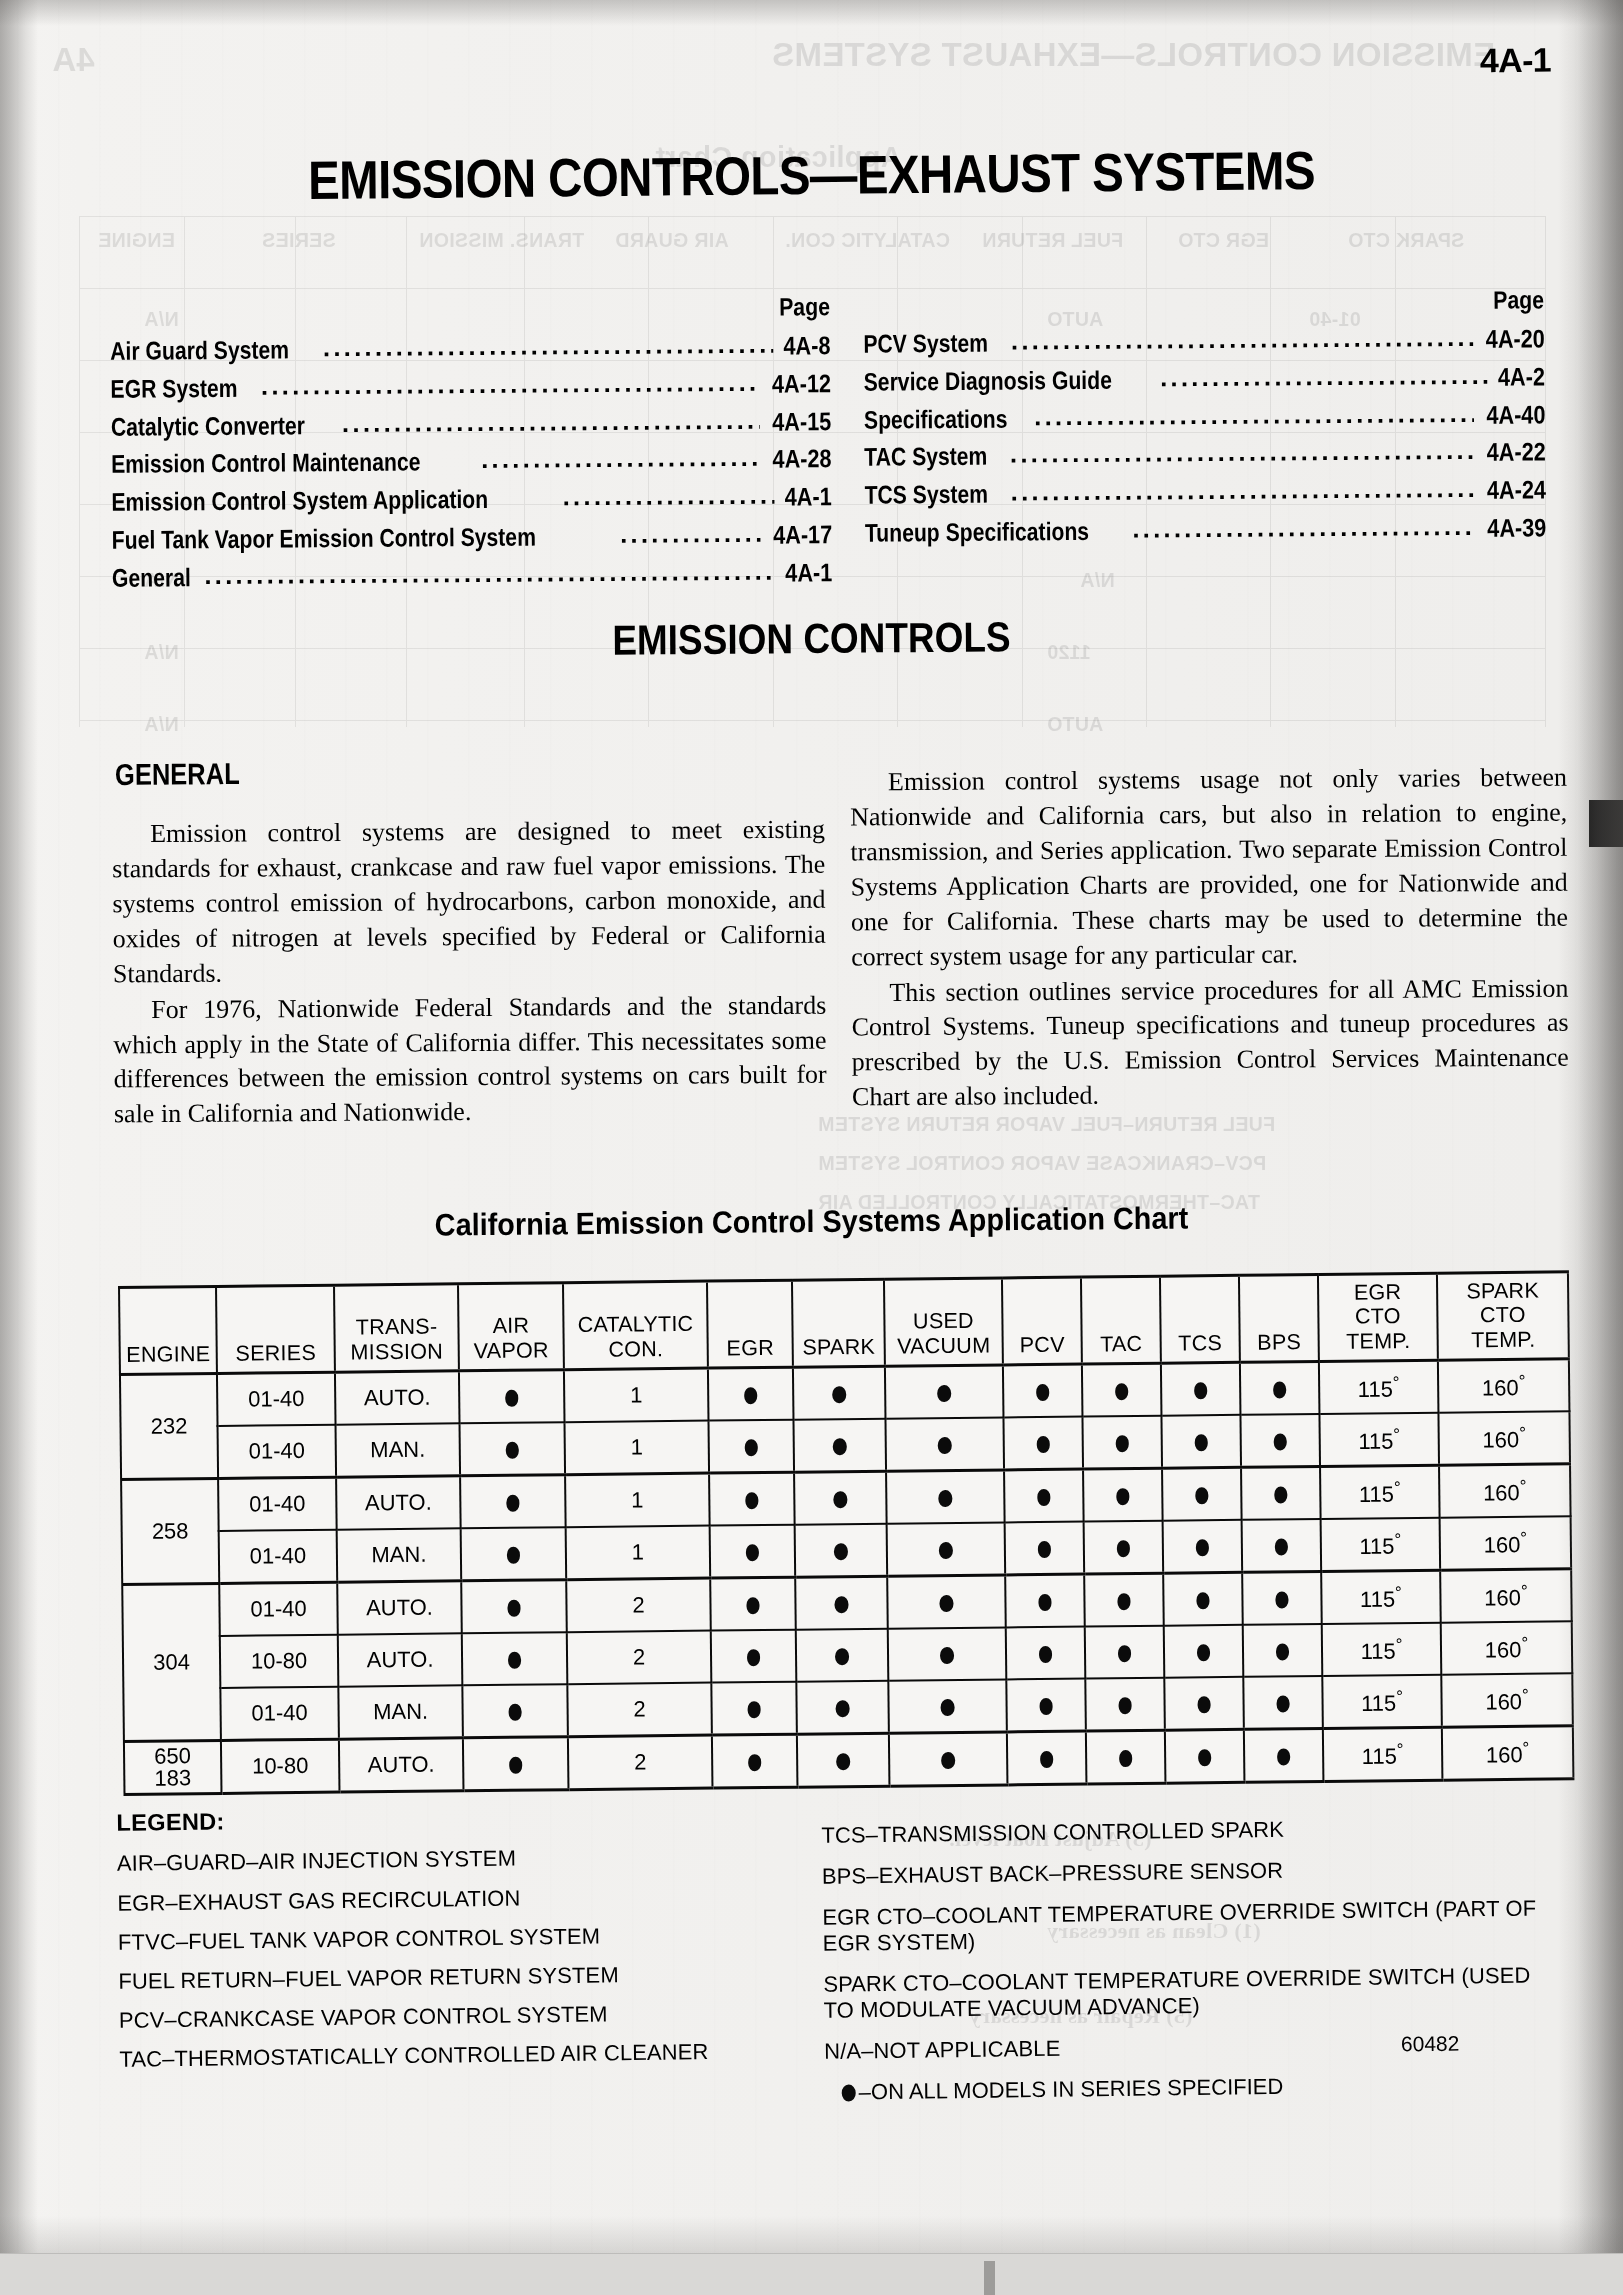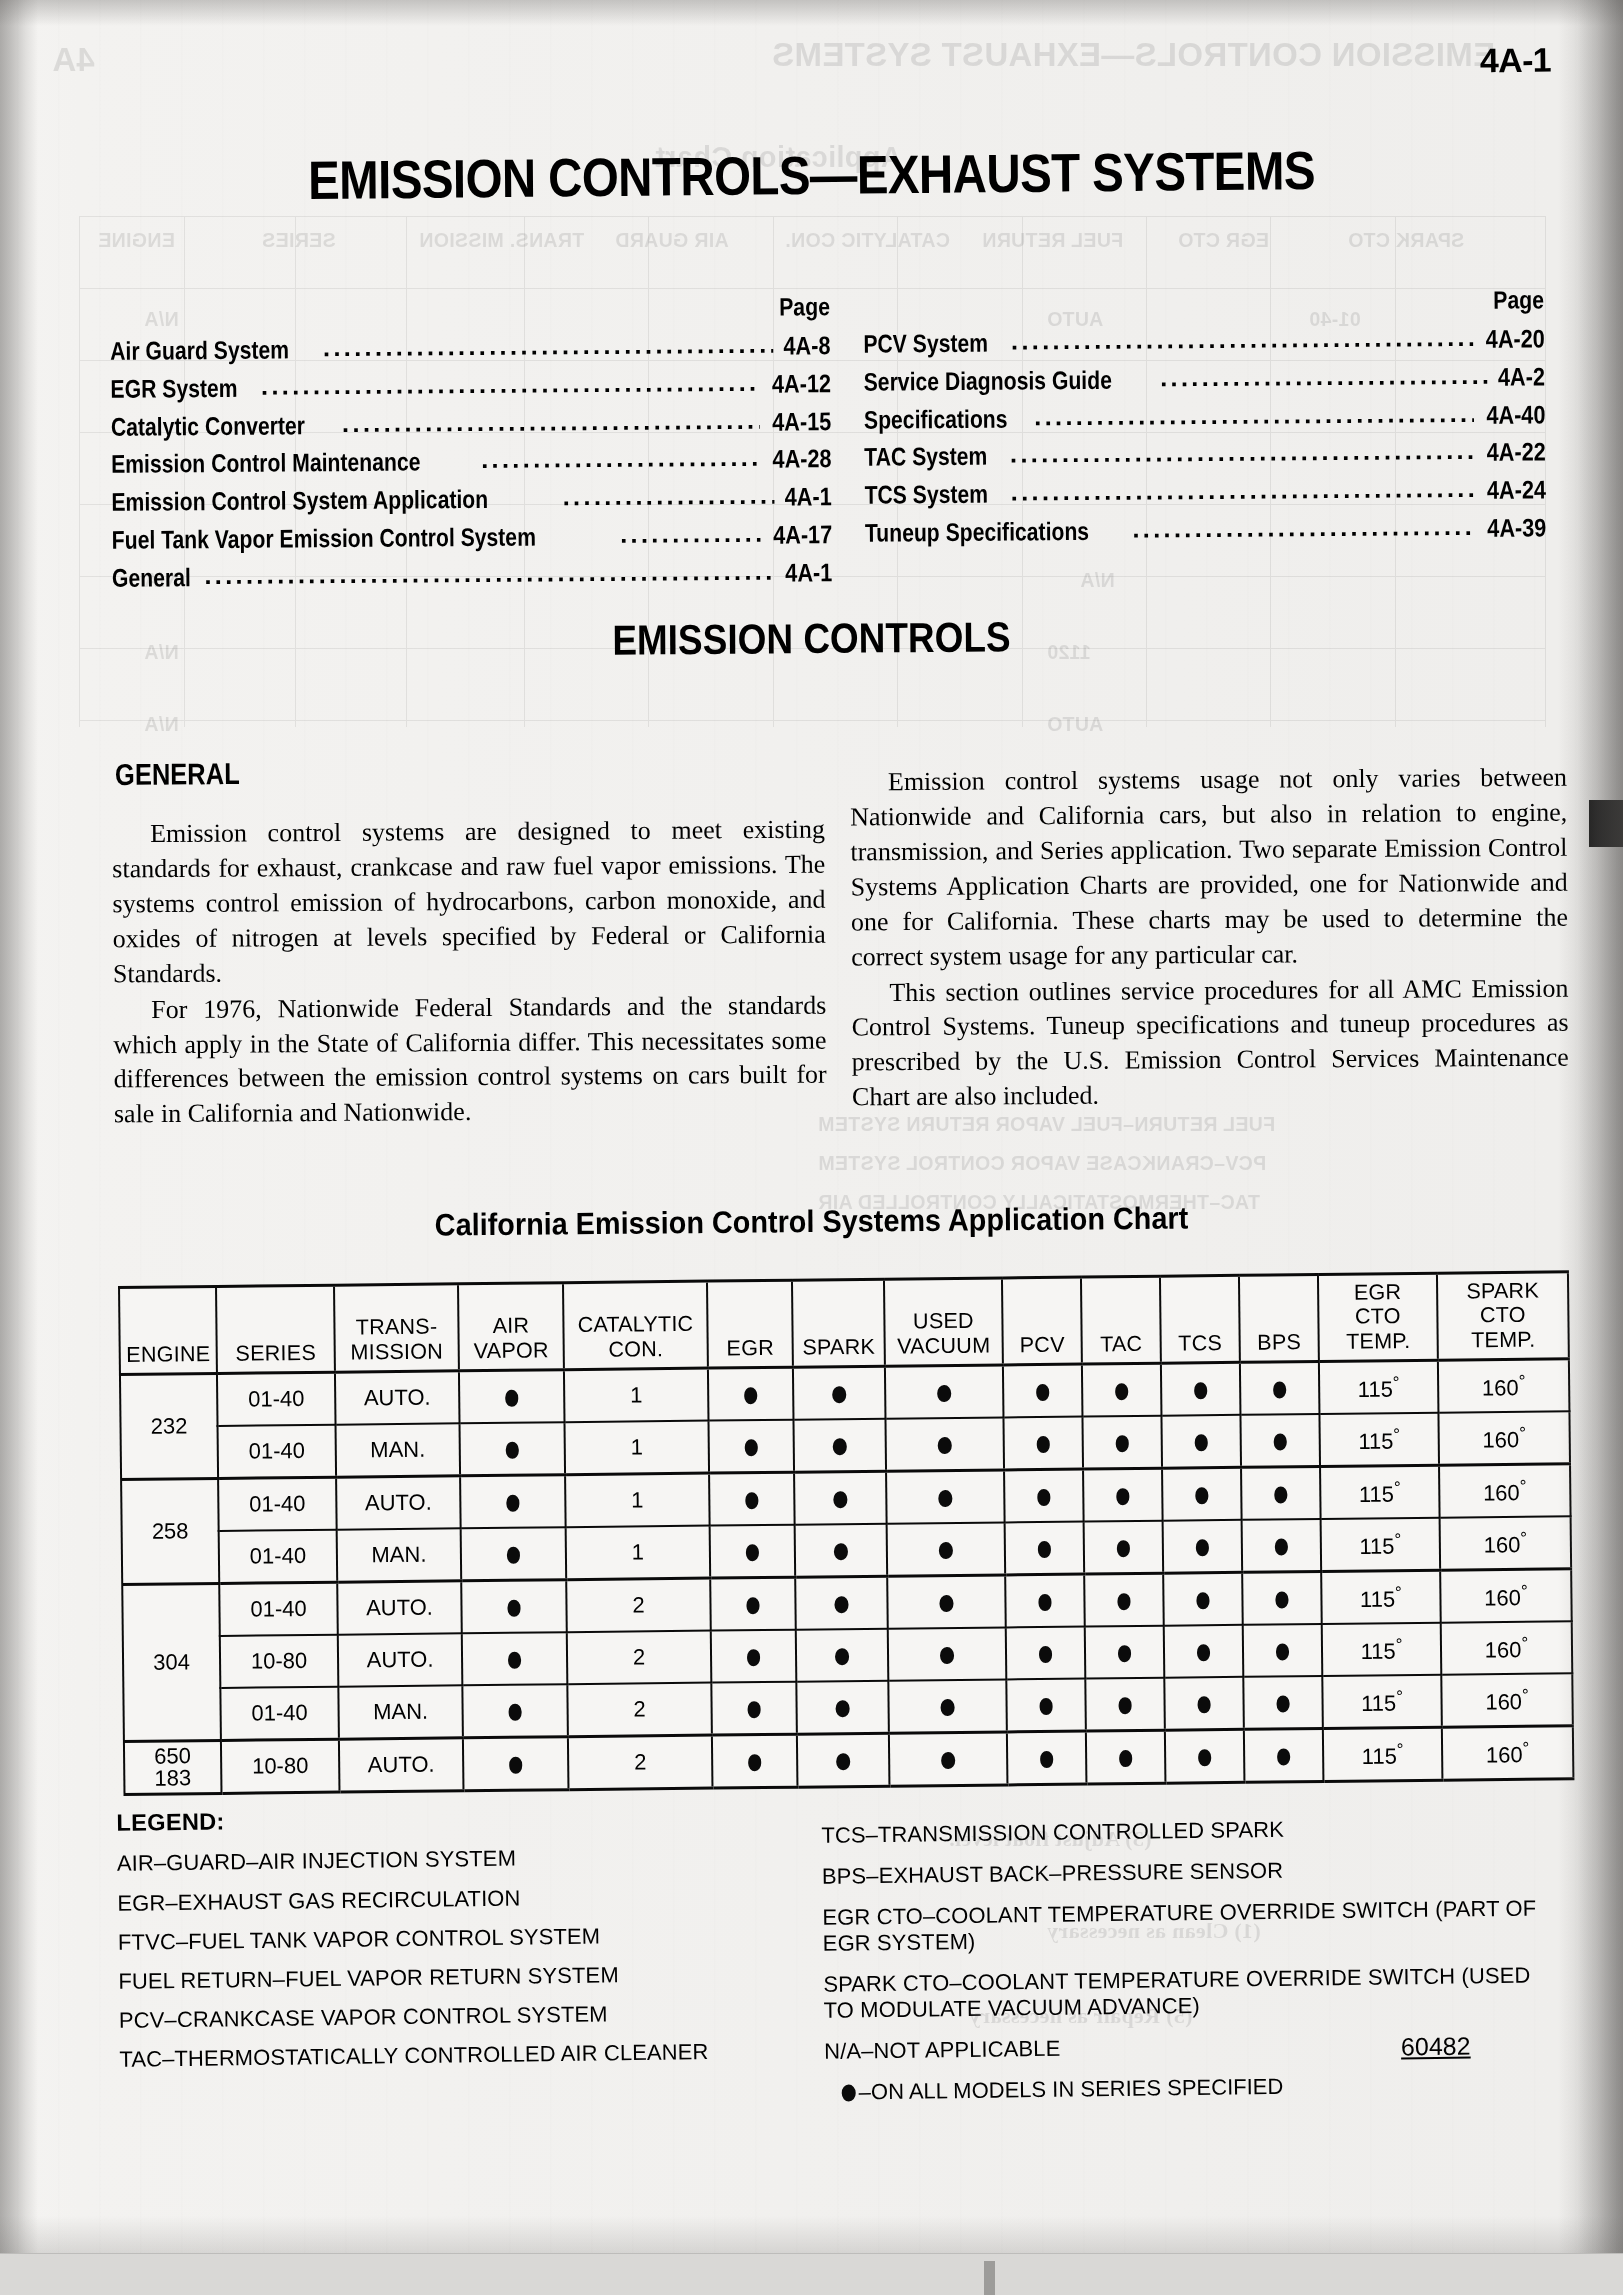--- a/index.html
+++ b/index.html
@@ -288,24 +288,23 @@
   }
   .legend-right .legend-item { margin-bottom: 15.7px; }
   .legend-bullet-row {
     display: flex; align-items: center; gap: 2.6px;
     margin-top: 2.6px; margin-left: 17px;
   }
   .legend-bullet-row .dot { width: 14.4px; height: 17px; }
   .ref-num {
     position: absolute;
     left: 1401px; top: 2032px;
-    font-size: 25px;
+    font-size: 21px;
     font-family: "Liberation Sans", sans-serif;
     transform: rotate(-0.7deg);
-    text-decoration: underline;
   }
 </style>
 </head>
 <body>
 
 <div id="page">
 
   <div id="paper-base"></div>
   <div id="vert-streaks"></div>
 

